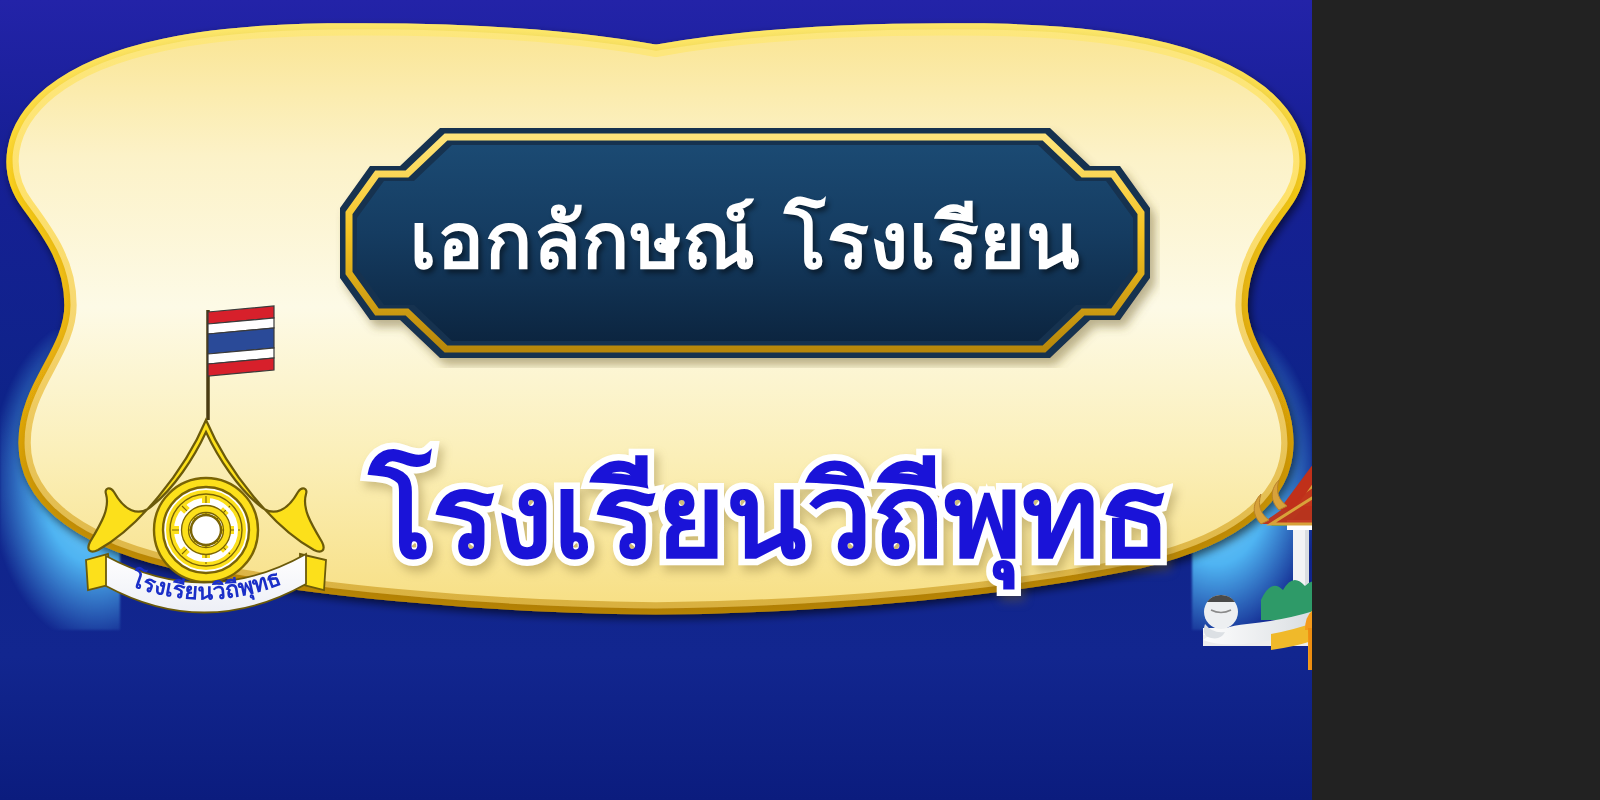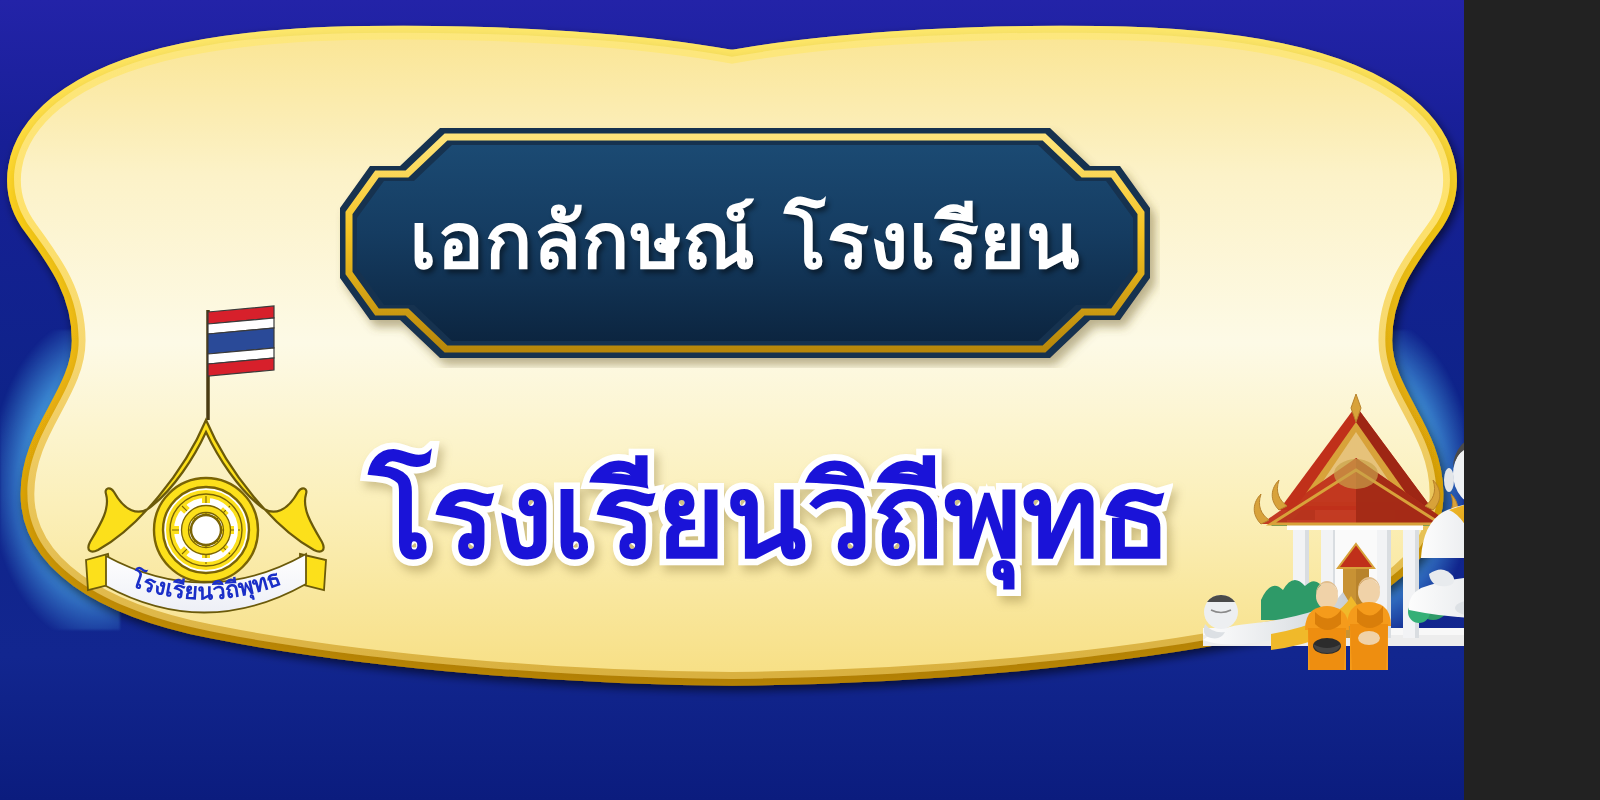--- a/index.html
+++ b/index.html
@@ -1,20 +1,20 @@
 <!DOCTYPE html>
 <html lang="th"><head>
 <meta charset="utf-8">
 <title>Banner</title>
 <style>
   html,body{margin:0;padding:0;background:#222;}
   *{box-sizing:border-box;}
   .stage{
     position:relative;
-    width:1464px;height:800px;
+    width:1312px;height:800px;
     overflow:hidden;
     font-family:"DejaVu Sans","Liberation Sans",sans-serif;
     background:linear-gradient(180deg,#2323A8 0%,#171F96 18%,#0E2389 50%,#12268F 82%,#0B1C7E 100%);
   }
 
   
   .frame-blue{position:absolute;inset:0;z-index:1;}
 
   
   .glow{position:absolute;z-index:2;}

